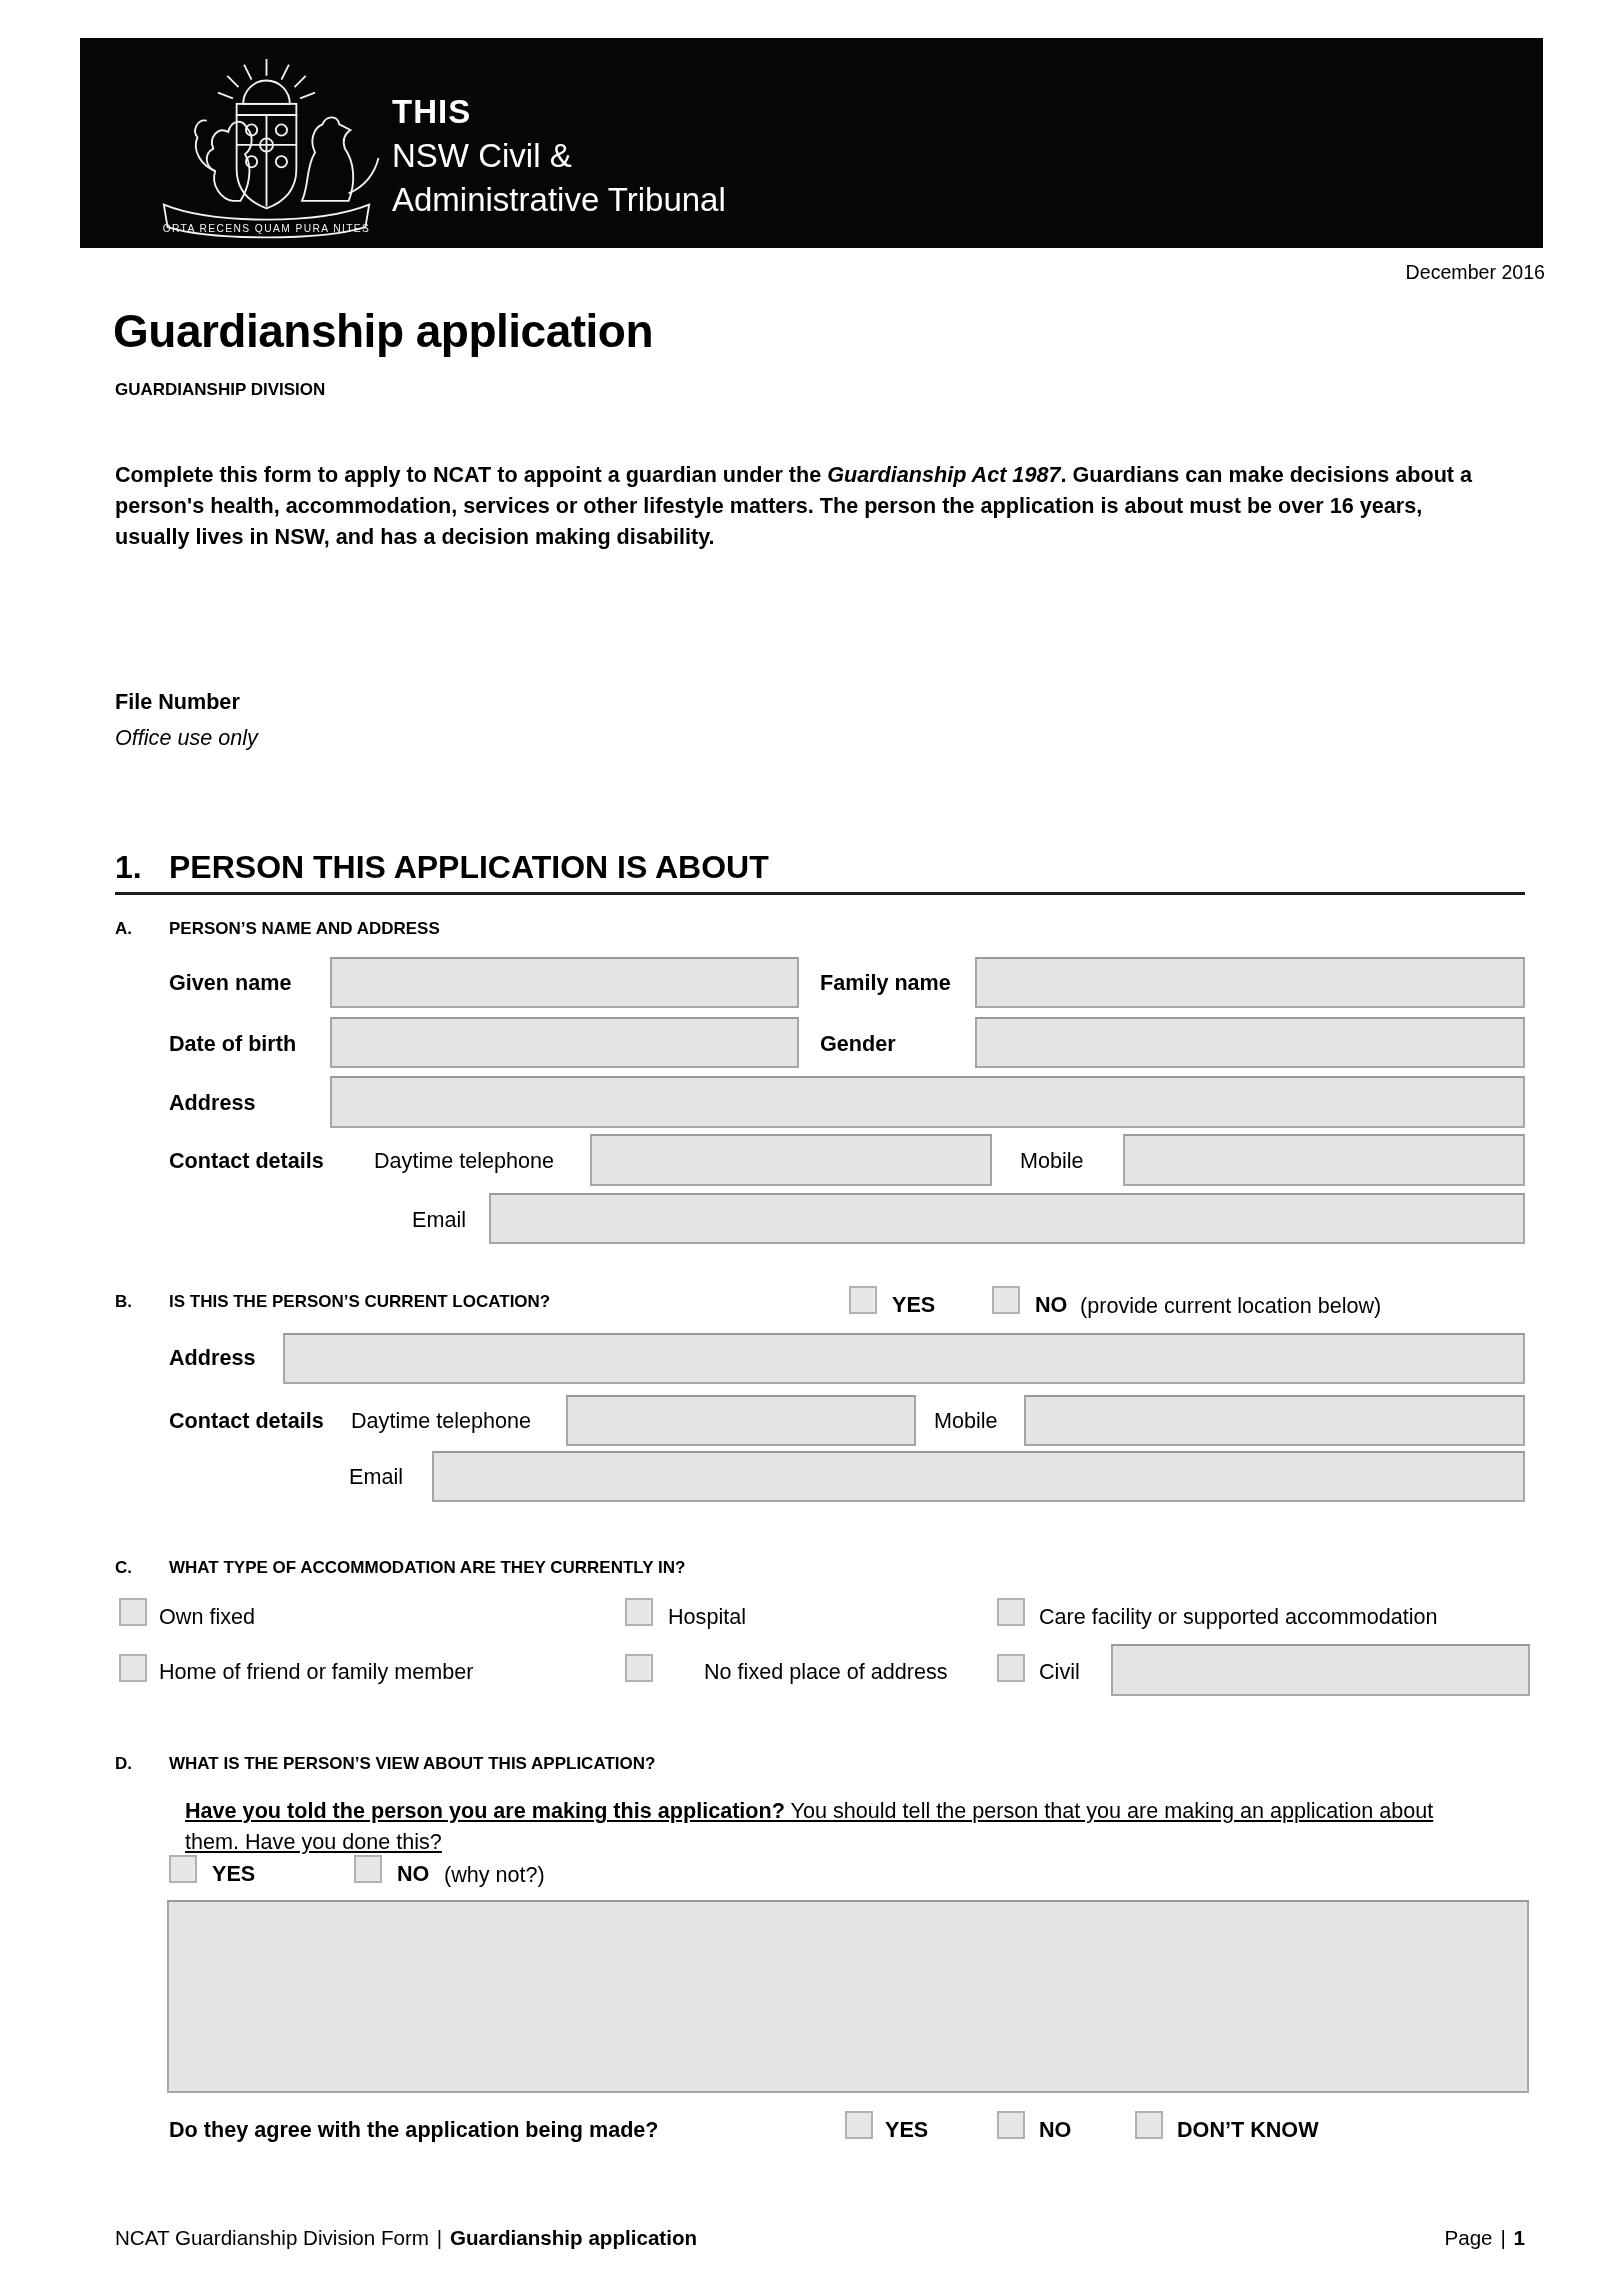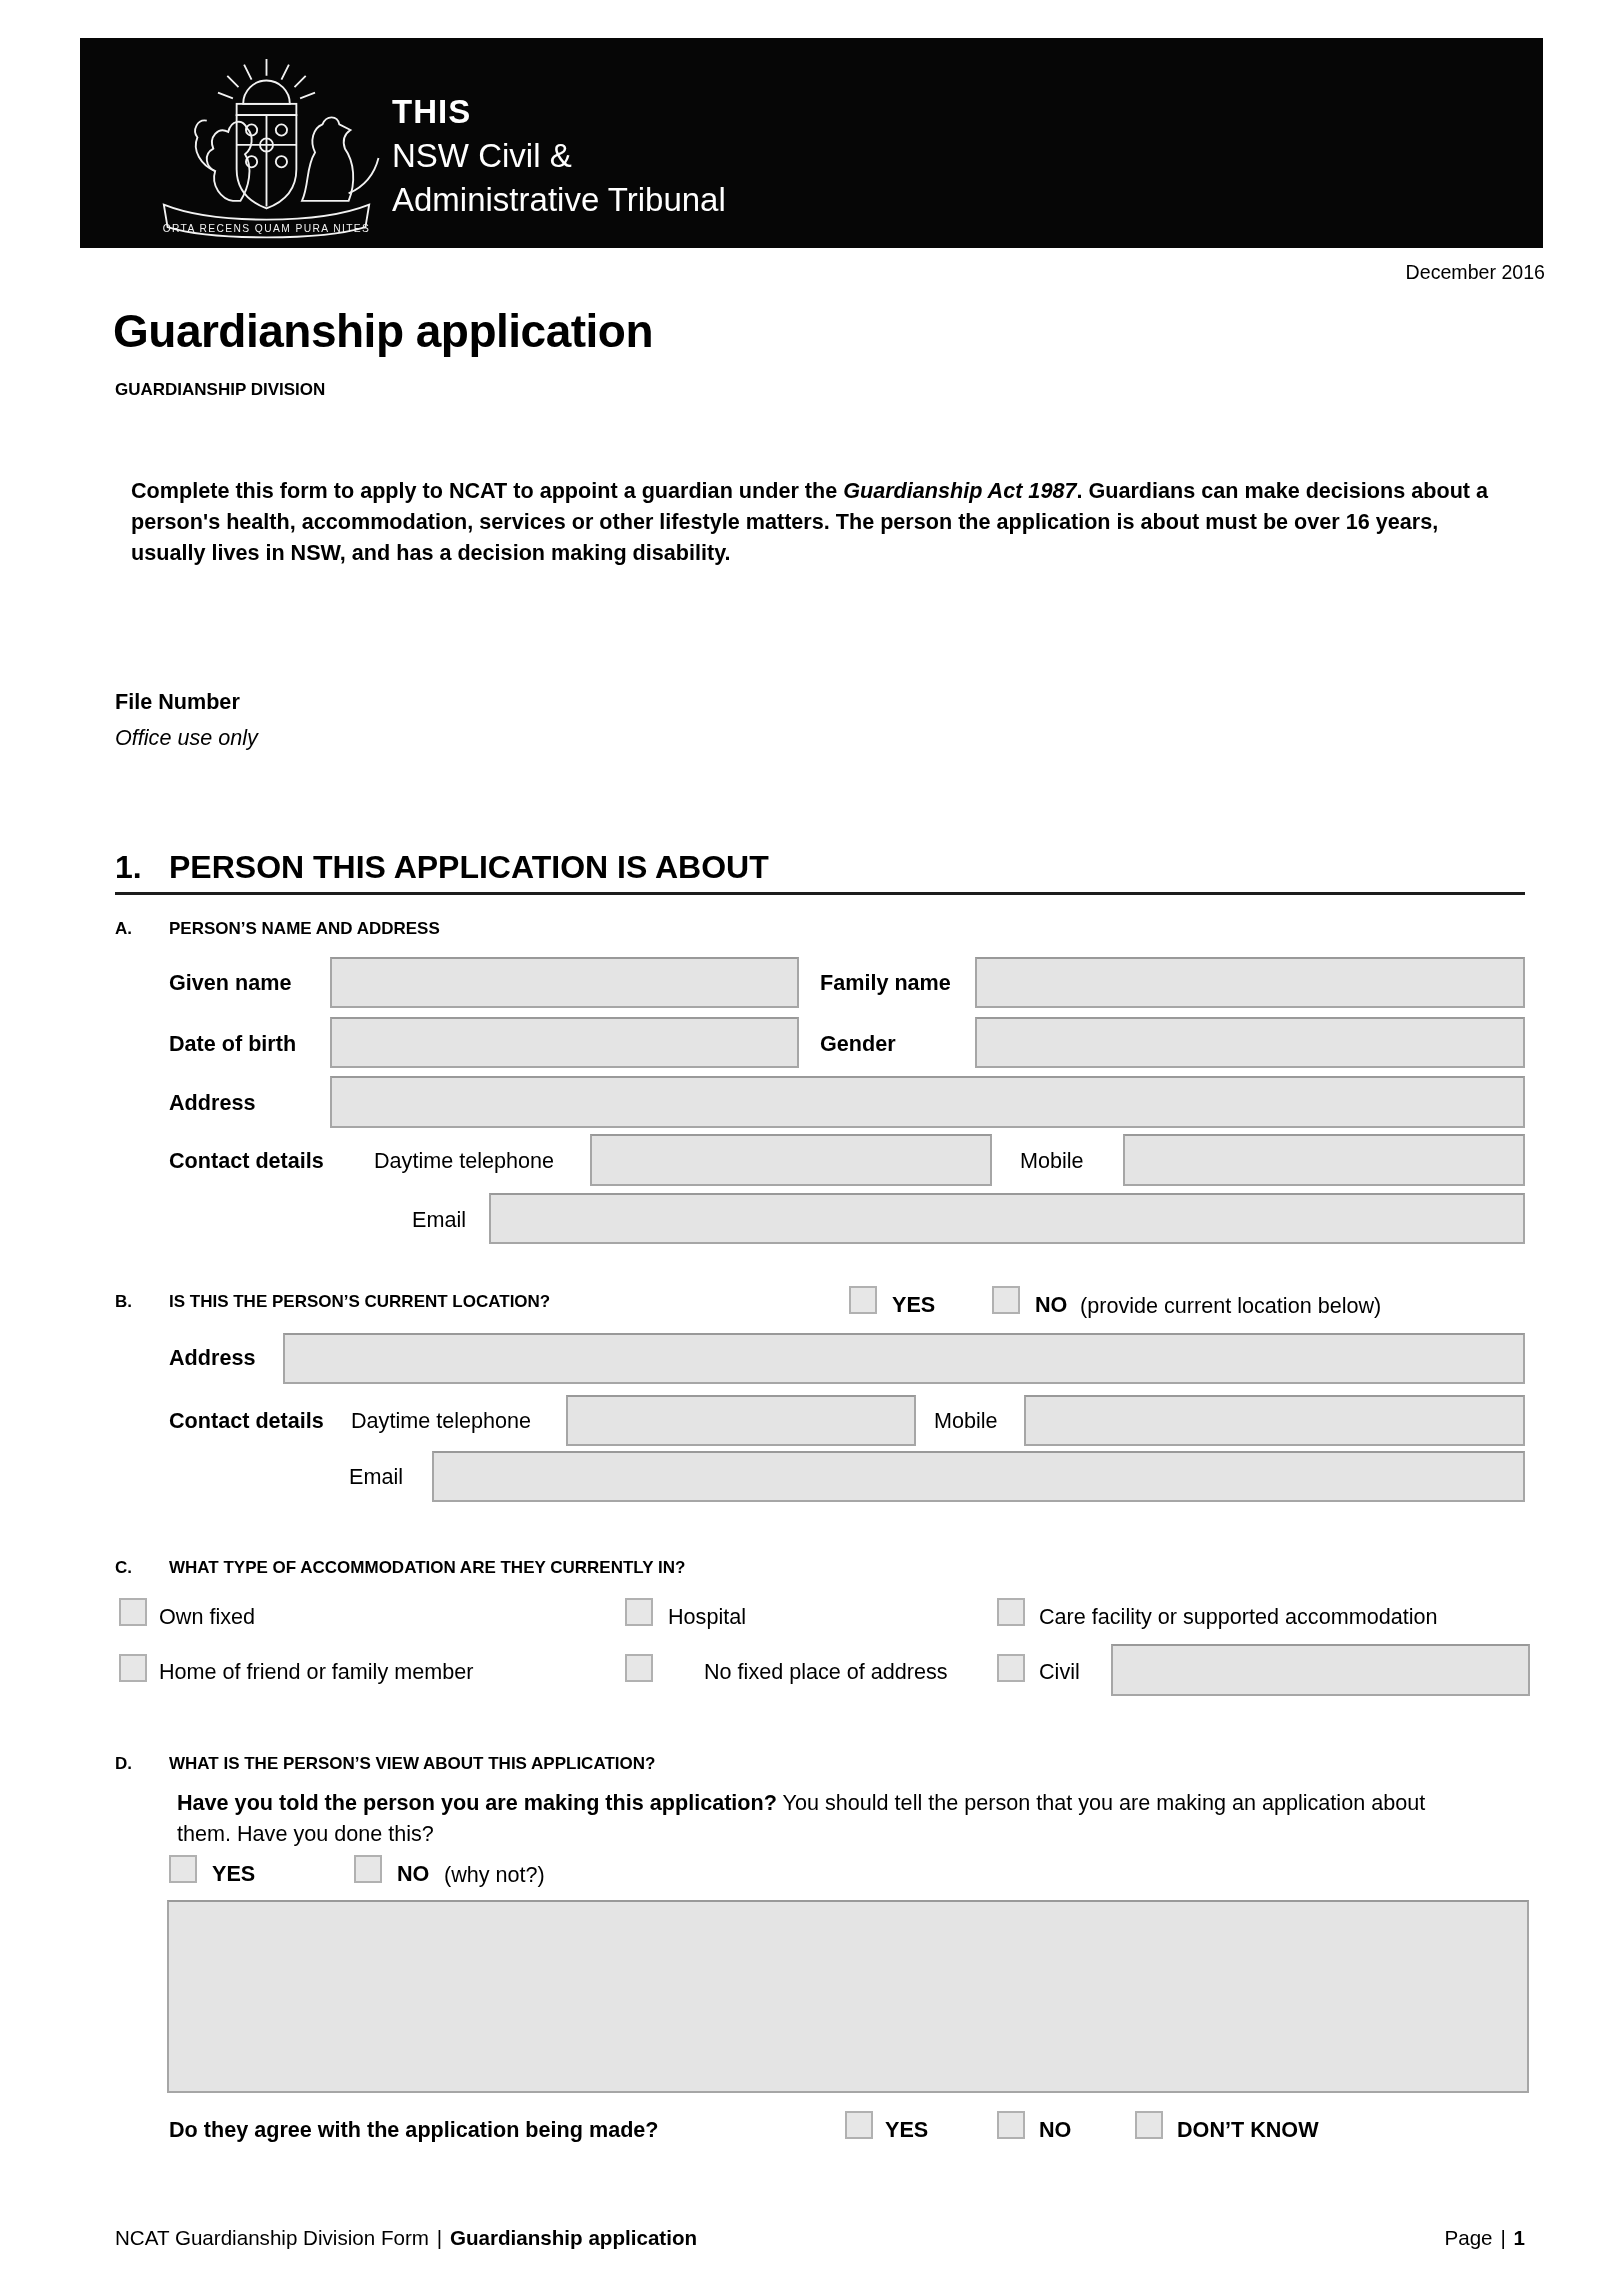--- a/index.html
+++ b/index.html
@@ -11,22 +11,22 @@
   .t20{font-size:19.6px;}
   .t21{font-size:20.6px;}
   .t22{font-size:21.6px;}
   .sub{font-size:17px;font-weight:bold;}
   .fld{position:absolute;background:#e4e4e4;border:2.9px solid #a6a6a6;border-top-color:#999;box-sizing:border-box;}
   .cb{position:absolute;width:28px;height:28px;background:#e7e7e7;border:2.9px solid #b1b1b1;box-sizing:border-box;}
   .topbar{position:absolute;left:80px;top:38px;width:1463px;height:210px;background:#060606;}
   .brand{position:absolute;left:312px;top:52px;color:#fff;line-height:44px;font-size:33px;}
   .brand .l1{font-weight:bold;letter-spacing:1px;}
   .hr1{position:absolute;left:115px;top:892px;width:1410px;height:2.9px;background:#1c1c1c;}
-  .intro{margin:16px;line-height:31px;font-weight:bold;}
-  .dq{margin:8px;line-height:31px;}
+  .intro{margin:0;line-height:31px;font-weight:bold;}
+  .dq{margin:16px;line-height:31px;text-decoration:underline;}
 </style>
 </head>
 <body>
 
 <div class="page">
 
   <div class="topbar">
     <svg class="abs" style="left:54px;top:7.8px;" width="265" height="196" viewBox="0 0 280 210">
       <g stroke="#f2f2f2" fill="none" stroke-width="2">
 

